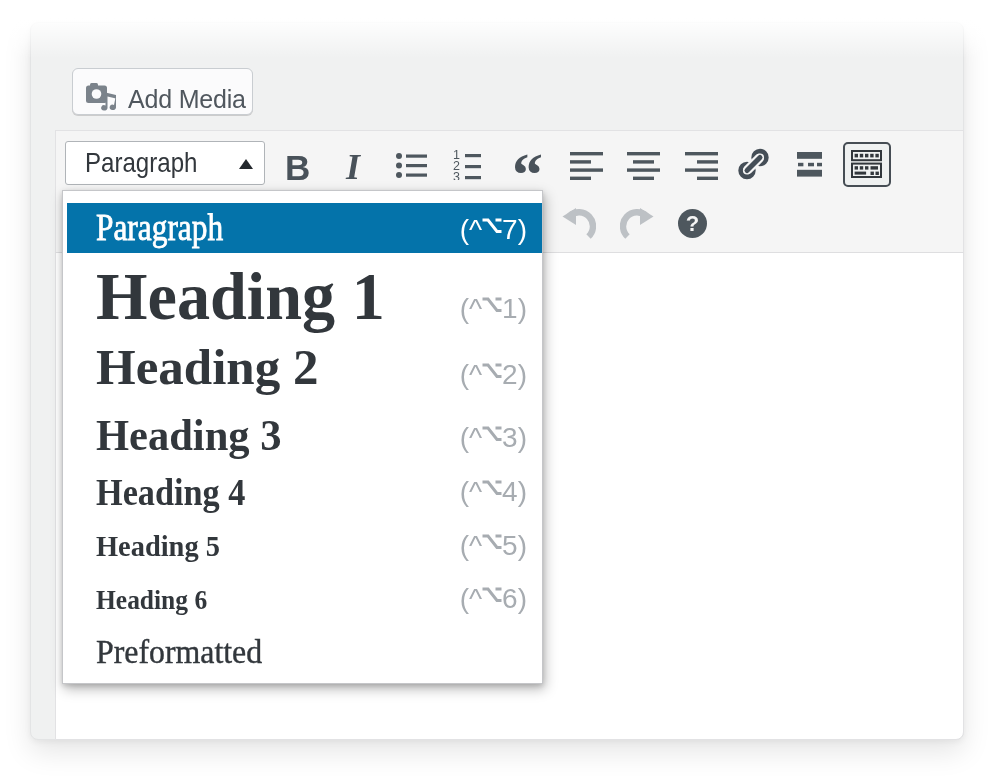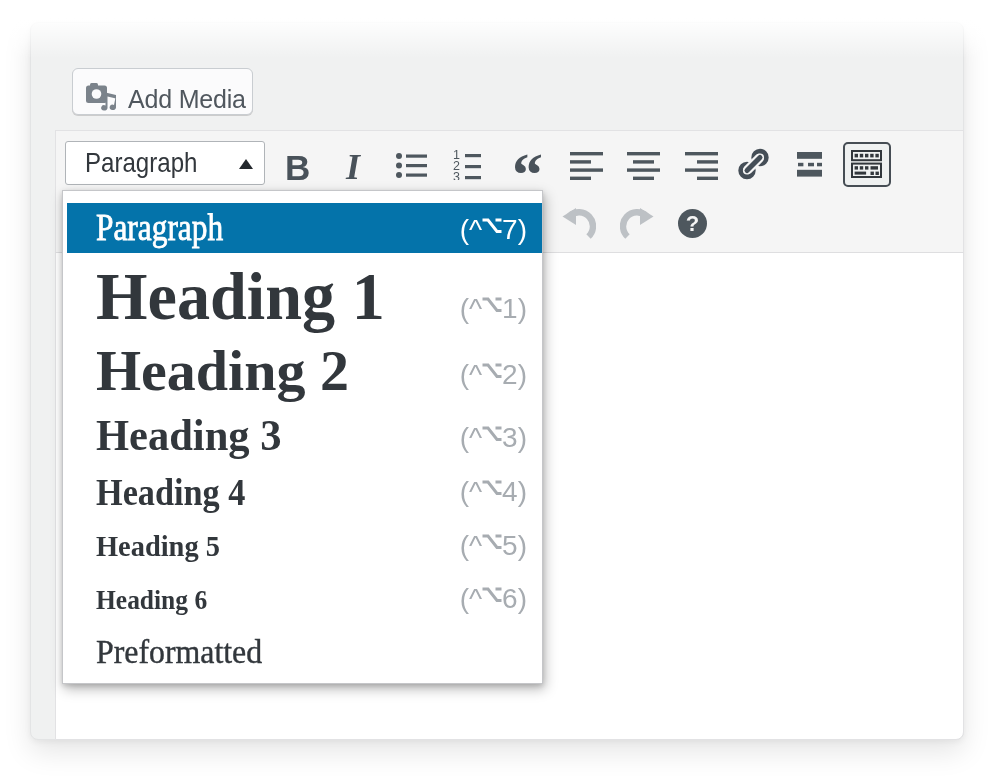--- a/index.html
+++ b/index.html
@@ -68,21 +68,21 @@
   <span class="caret"></span>
 </div>
 
 <div id="icons"></div>
 
 <div id="menu" class="abs"></div>
 <div id="bluerow" class="abs"></div>
 
 <span class="mi" style="left:96px; top:208px; font-size:38px; color:#fff; -webkit-text-stroke:0.8px #fff; transform:scaleX(.825);">Paragraph</span>
 <span class="mi" style="left:96px; top:262px; font-size:68px; font-weight:bold; transform:scaleX(.974);">Heading 1</span>
-<span class="mi" style="left:96px; top:342px; font-size:58px; font-weight:bold; transform:scaleX(1);">Heading 2</span>
+<span class="mi" style="left:96px; top:342px; font-size:51px; font-weight:bold; transform:scaleX(1);">Heading 2</span>
 <span class="mi" style="left:96px; top:413px; font-size:45px; font-weight:bold; transform:scaleX(.945);">Heading 3</span>
 <span class="mi" style="left:96px; top:474px; font-size:37px; font-weight:bold; transform:scaleX(.926);">Heading 4</span>
 <span class="mi" style="left:96px; top:531px; font-size:30px; font-weight:bold; transform:scaleX(.947);">Heading 5</span>
 <span class="mi" style="left:96px; top:586px; font-size:28px; font-weight:bold; transform:scaleX(.91);">Heading 6</span>
 <span class="mi" style="left:96px; top:635px; font-size:33.5px; -webkit-text-stroke:0.4px #32373c; transform:scaleX(.95);">Preformatted</span>
 
 <span class="sc" id="sc7" style="color:#fff;">(^<svg width="20" height="16" viewBox="0 0 20 16" style="vertical-align:5px">
       <path d="M0.5 2 h5.5 l9 11.5 h4.5 M13.5 2 h6" fill="none" stroke="#fff" stroke-width="3"></path>
     </svg>7)</span>
 <span class="sc" id="sc1">(^<svg width="20" height="16" viewBox="0 0 20 16" style="vertical-align:5px">

